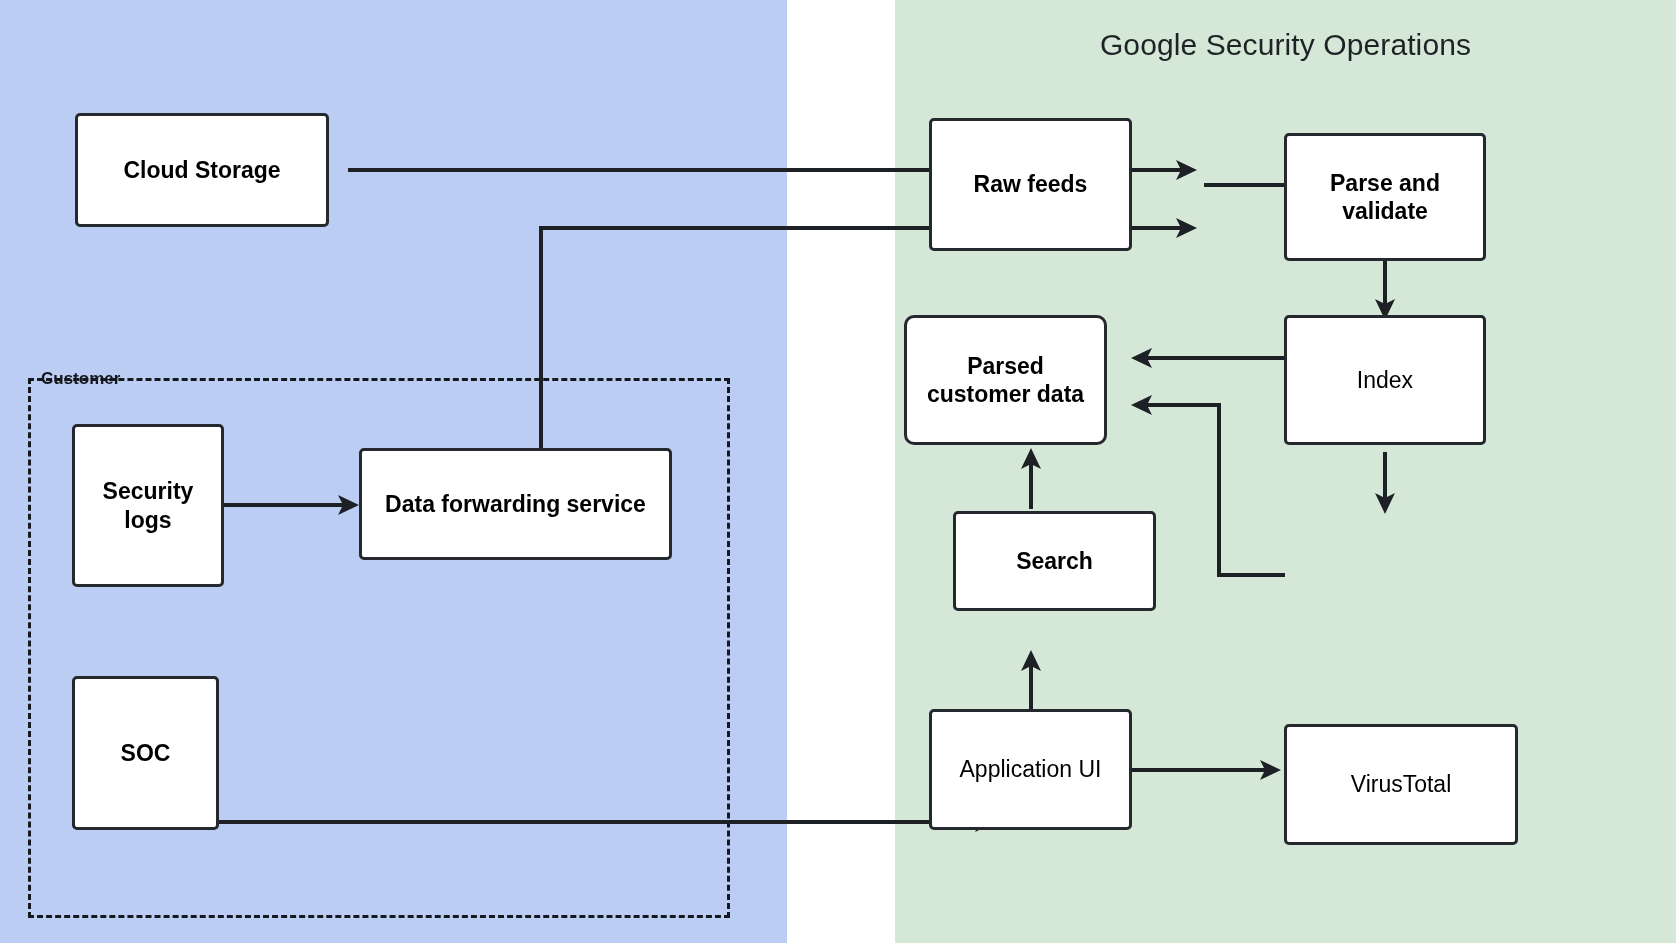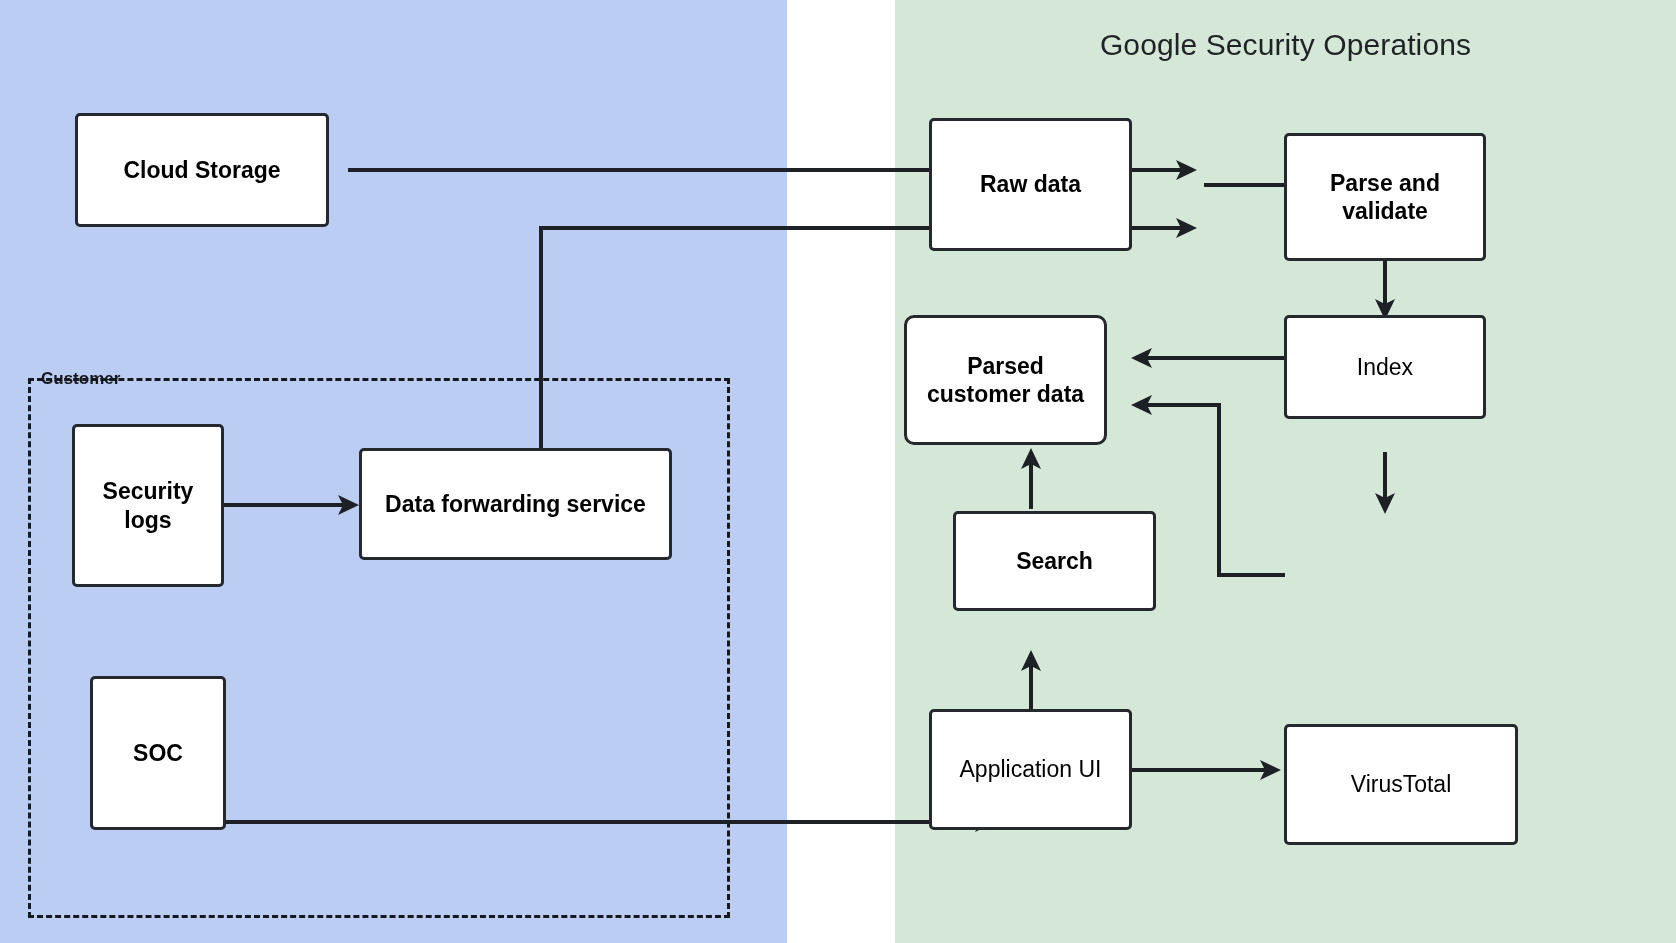--- a/index.html
+++ b/index.html
@@ -156,27 +156,27 @@
       <polygon points="1281,770 1260,760 1265,770 1260,780"></polygon>
     </g>
   </svg>
 
   <div class="node" style="left:75px; top:113px; width:254px; height:114px;">Cloud Storage</div>
 
   <div class="node" style="left:72px; top:424px; width:152px; height:163px;">Security logs</div>
 
   <div class="node" style="left:359px; top:448px; width:313px; height:112px;">Data forwarding service</div>
 
-  <div class="node" style="left:90px; top:676px; width:136px; height:154px;">SOC</div>
+  <div class="node" style="left:72px; top:676px; width:147px; height:154px;">SOC</div>
 
-  <div class="node" style="left:929px; top:118px; width:203px; height:133px;">Raw data</div>
+  <div class="node" style="left:929px; top:118px; width:203px; height:133px;">Raw feeds</div>
 
   <div class="node" style="left:1284px; top:133px; width:202px; height:128px;">Parse and validate</div>
 
-  <div class="node regular" style="left:1284px; top:315px; width:202px; height:104px;">Index</div>
+  <div class="node regular" style="left:1284px; top:315px; width:202px; height:130px;">Index</div>
 
   <div class="node" style="left:904px; top:315px; width:203px; height:130px;border-radius:10px;">Parsed customer data</div>
 
 
   <div class="node" style="left:929px; top:511px; width:203px; height:100px;margin-left:24px;">Search</div>
 
   <div class="node regular" style="left:929px; top:709px; width:203px; height:121px;">Application UI</div>
 
   <div class="node regular" style="left:1284px; top:724px; width:234px; height:121px;">VirusTotal</div>
 

